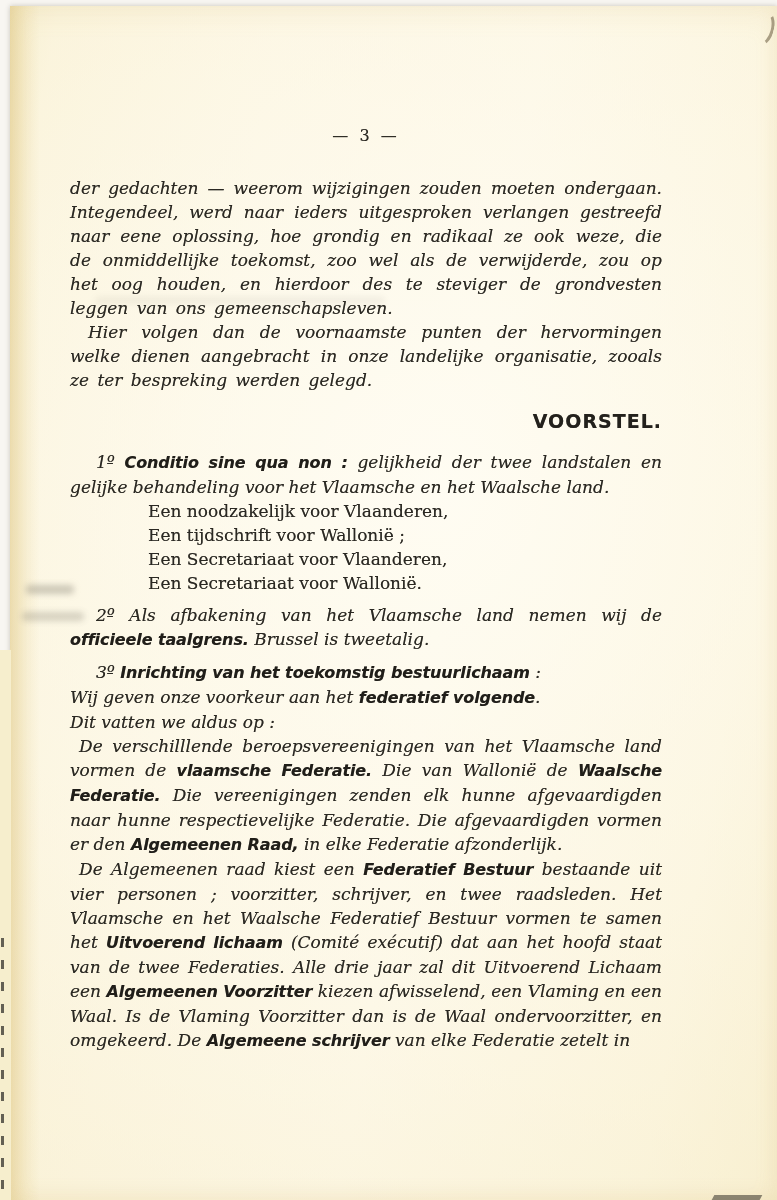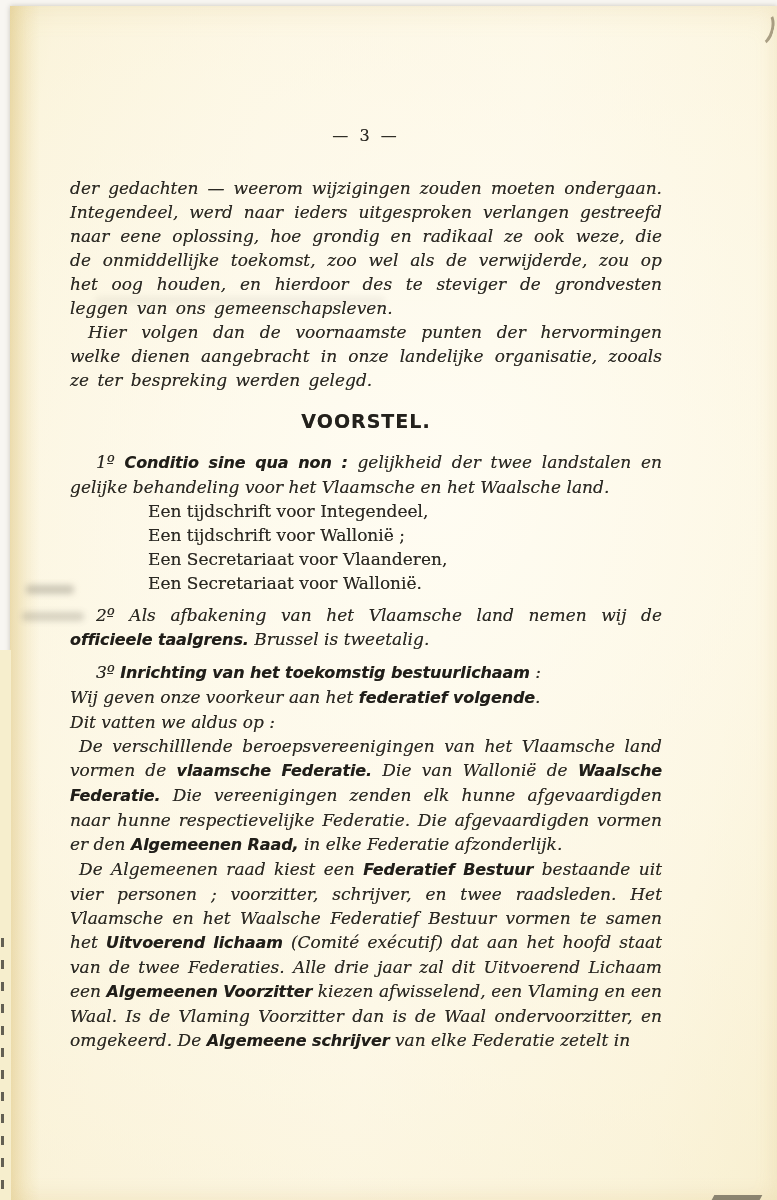--- a/index.html
+++ b/index.html
@@ -99,21 +99,21 @@
   .just { text-align: justify; }
   .italic { font-style: italic; word-spacing: 3px; }
   .ind  { text-indent: 18px; }
   .ind2 { text-indent: 26px; }
   .ind-s { text-indent: 9px; }
   .mt8  { margin-top: 8px; }
   .mt12 { margin-top: 12px; }
   .mt14 { margin-top: 14px; }
   .heading {
     margin: 16px 0 16px 0;
-    text-align: center;
+    text-align: right;
     font-family: "DejaVu Sans", "Liberation Sans", sans-serif;
     font-weight: 700;
     font-size: 19px;
     letter-spacing: 1px;
     line-height: 26px;
     color: #23211c;
   }
   .sub-list { margin-left: 78px; }
   .list-line { line-height: 24px; }
   
@@ -143,21 +143,21 @@
 
       <p class="par italic just"><span>der gedachten — weerom wijzigingen zouden moeten ondergaan. Integendeel, werd naar ieders uitgesproken verlangen gestreefd naar eene oplossing, hoe grondig en radikaal ze ook weze, die de onmiddellijke toekomst, zoo wel als de verwijderde, zou op het oog houden, en hierdoor des te steviger de grondvesten leggen van ons gemeenschapsleven.</span></p>
       <p class="par italic just ind"><span>Hier volgen dan de voornaamste punten der hervormingen welke dienen aangebracht in onze landelijke organisatie, zooals ze ter bespreking werden gelegd.</span></p>
 
       <h2 class="heading">VOORSTEL.</h2>
 
 
       <p class="par just ind2 mt14"><span>1º  </span><span class="run-b">Conditio sine qua non :</span><span> gelijkheid der twee landstalen en gelijke behandeling voor het Vlaamsche en het Waalsche land.</span></p>
 
       <div class="sub-list">
-        <div class="list-line">Een tijdschrift voor Integendeel,</div>
+        <div class="list-line">Een noodzakelijk voor Vlaanderen,</div>
         <div class="list-line">Een tijdschrift voor Wallonië ;</div>
         <div class="list-line">Een Secretariaat voor Vlaanderen,</div>
         <div class="list-line">Een Secretariaat voor Wallonië.</div>
       </div>
 
       <p class="par just ind2 mt8"><span>2º  Als afbakening van het Vlaamsche land nemen wij de </span><span class="run-b">officieele taalgrens.</span><span> Brussel is tweetalig.</span></p>
 
       <p class="par ind2 mt8"><span>3º  </span><span class="run-b">Inrichting van het toekomstig bestuurlichaam</span><span> :</span></p>
       <p class="par"><span>Wij geven onze voorkeur aan het </span><span class="run-b">federatief volgende</span><span>.</span></p>
       <p class="par"><span>Dit vatten we aldus op :</span></p>

